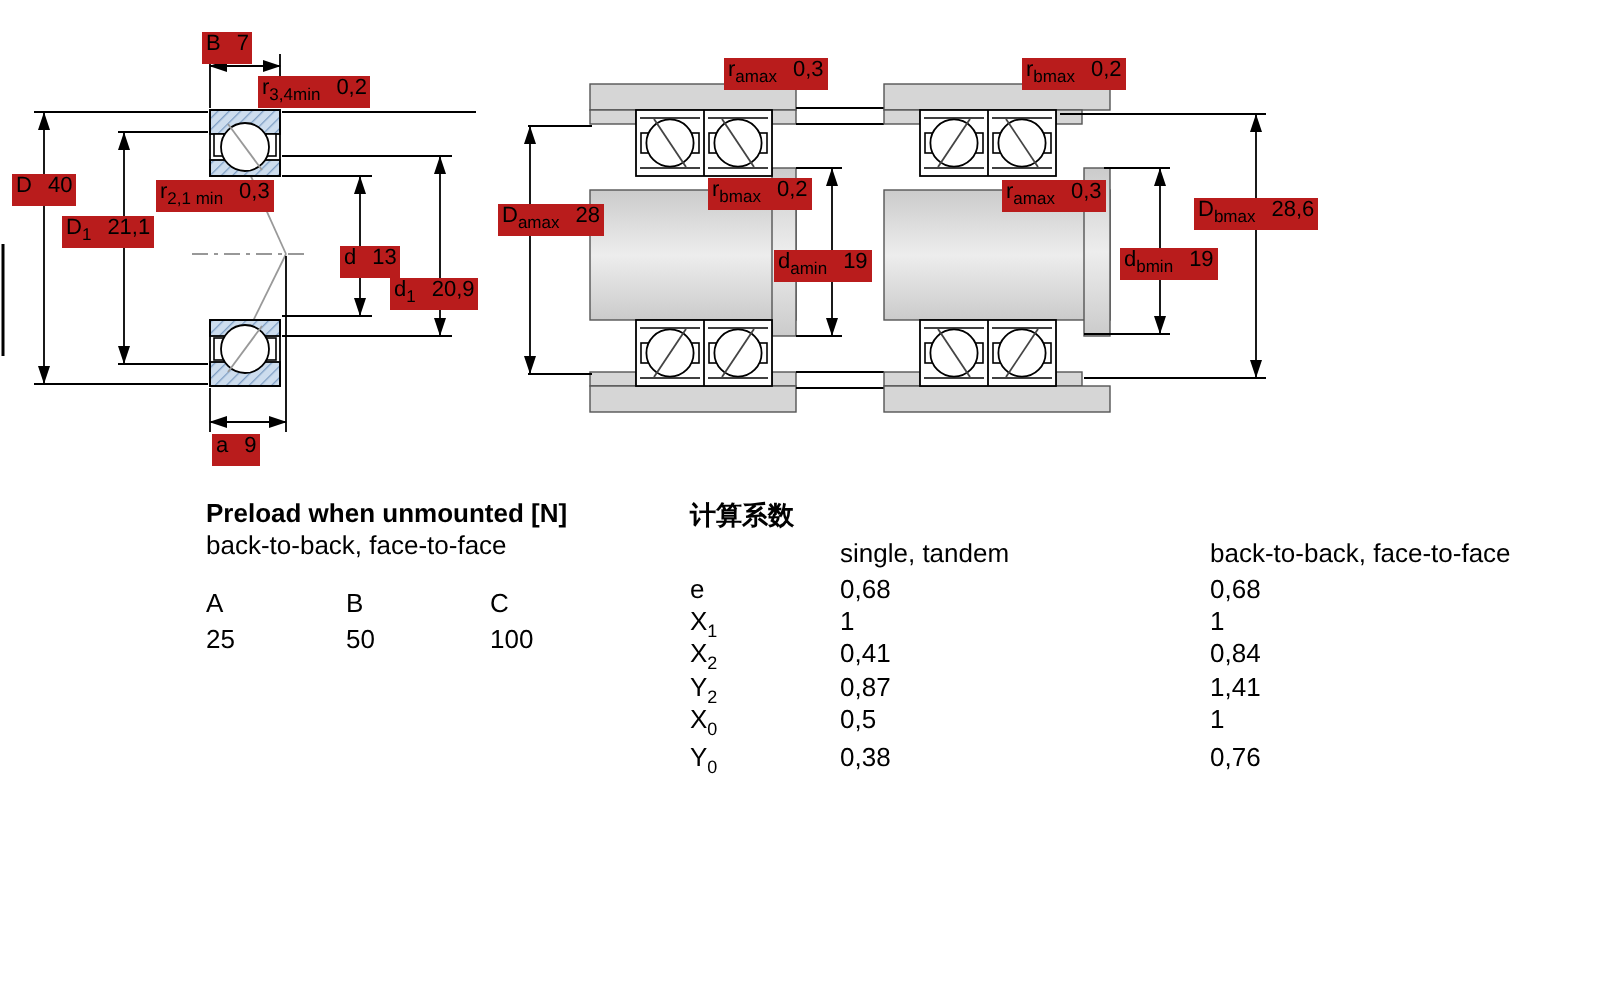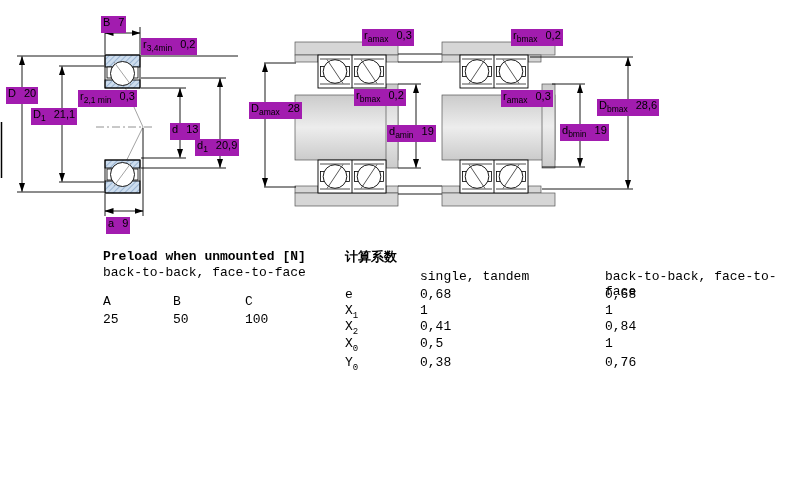--- a/index.html
+++ b/index.html
@@ -1,25 +1,25 @@
 <!DOCTYPE html>
 <html><head>
 <meta charset="utf-8">
 <style>
   html,body{margin:0;padding:0;background:#fff}
   .page{position:relative;width:800px;height:500px;background:#fff;overflow:hidden;
         font-family:"Liberation Sans",sans-serif;color:#000}
   .page svg{position:absolute;left:0;top:0}
   
-  .dim{position:absolute;font-size:11px;line-height:13px;background:#a21caf;
+  .dim{position:absolute;font-size:11px;line-height:13px;background:#b91c1c;
        padding:0 2px;white-space:nowrap}
   .dim sub{font-size:8.5px}
   .dim .v{margin-left:8px}
   
-  .tbl{position:absolute;font-family:Liberation Mono, monospace;font-size:13px;line-height:15px}
+  .tbl{position:absolute;font-family:Liberation Sans, sans-serif;font-size:13px;line-height:15px}
   .b{font-weight:bold}
   .preload{left:103px;top:249px;width:240px}
   .preload .sub{margin-top:1px}
   .preload .hrow{display:flex;margin-top:14px}
   .preload .vrow{display:flex;margin-top:3px}
   .preload .c0{width:70px}
   .preload .c1{width:72px}
   .factors-title{left:345px;top:250px}
   .f-h1{left:420px;top:269px}
   .f-h2{left:605px;top:269px}
@@ -207,22 +207,22 @@
       <line x1="542" y1="167" x2="585" y2="167" stroke="#000"></line>
       <line x1="580" y1="84.5" x2="580" y2="166.5" stroke="#000" marker-start="url(#as)" marker-end="url(#ae)"></line>
 
       <line x1="530" y1="57" x2="633" y2="57" stroke="#000"></line>
       <line x1="542" y1="189" x2="633" y2="189" stroke="#000"></line>
       <line x1="628" y1="57.5" x2="628" y2="188.5" stroke="#000" marker-start="url(#as)" marker-end="url(#ae)"></line>
     </g>
   </svg>
 
   <span class="dim" style="left:101px;top:16px"><span>B</span><sub></sub><span class="v">7</span></span>
-  <span class="dim" style="left:141px;top:38px"><span>r</span><sub>3,4min</sub><span class="v">0,2</span></span>
-  <span class="dim" style="left:6px;top:87px"><span>D</span><sub></sub><span class="v">20</span></span>
+  <span class="dim" style="left:129px;top:38px"><span>r</span><sub>3,4min</sub><span class="v">0,2</span></span>
+  <span class="dim" style="left:6px;top:87px"><span>D</span><sub></sub><span class="v">40</span></span>
   <span class="dim" style="left:78px;top:90px"><span>r</span><sub>2,1 min</sub><span class="v">0,3</span></span>
   <span class="dim" style="left:31px;top:108px"><span>D</span><sub>1</sub><span class="v">21,1</span></span>
   <span class="dim" style="left:170px;top:123px"><span>d</span><sub></sub><span class="v">13</span></span>
   <span class="dim" style="left:195px;top:139px"><span>d</span><sub>1</sub><span class="v">20,9</span></span>
   <span class="dim" style="left:106px;top:217px"><span>a</span><sub></sub><span class="v">9</span></span>
 
   <span class="dim" style="left:362px;top:29px"><span>r</span><sub>amax</sub><span class="v">0,3</span></span>
   <span class="dim" style="left:354px;top:89px"><span>r</span><sub>bmax</sub><span class="v">0,2</span></span>
   <span class="dim" style="left:249px;top:102px"><span>D</span><sub>amax</sub><span class="v">28</span></span>
   <span class="dim" style="left:387px;top:125px"><span>d</span><sub>amin</sub><span class="v">19</span></span>
@@ -261,20 +261,25 @@
       <span class="fl"><span>X</span><sub>1</sub></span>
       <span class="fv1">1</span>
       <span class="fv2">1</span>
     </div>
     <div class="frow">
       <span class="fl"><span>X</span><sub>2</sub></span>
       <span class="fv1">0,41</span>
       <span class="fv2">0,84</span>
     </div>
     <div class="frow">
+      <span class="fl"><span>Y</span><sub>2</sub></span>
+      <span class="fv1">0,87</span>
+      <span class="fv2">1,41</span>
+    </div>
+    <div class="frow">
       <span class="fl"><span>X</span><sub>0</sub></span>
       <span class="fv1">0,5</span>
       <span class="fv2">1</span>
     </div>
     <div class="frow last">
       <span class="fl"><span>Y</span><sub>0</sub></span>
       <span class="fv1">0,38</span>
       <span class="fv2">0,76</span>
     </div>
   </div>

